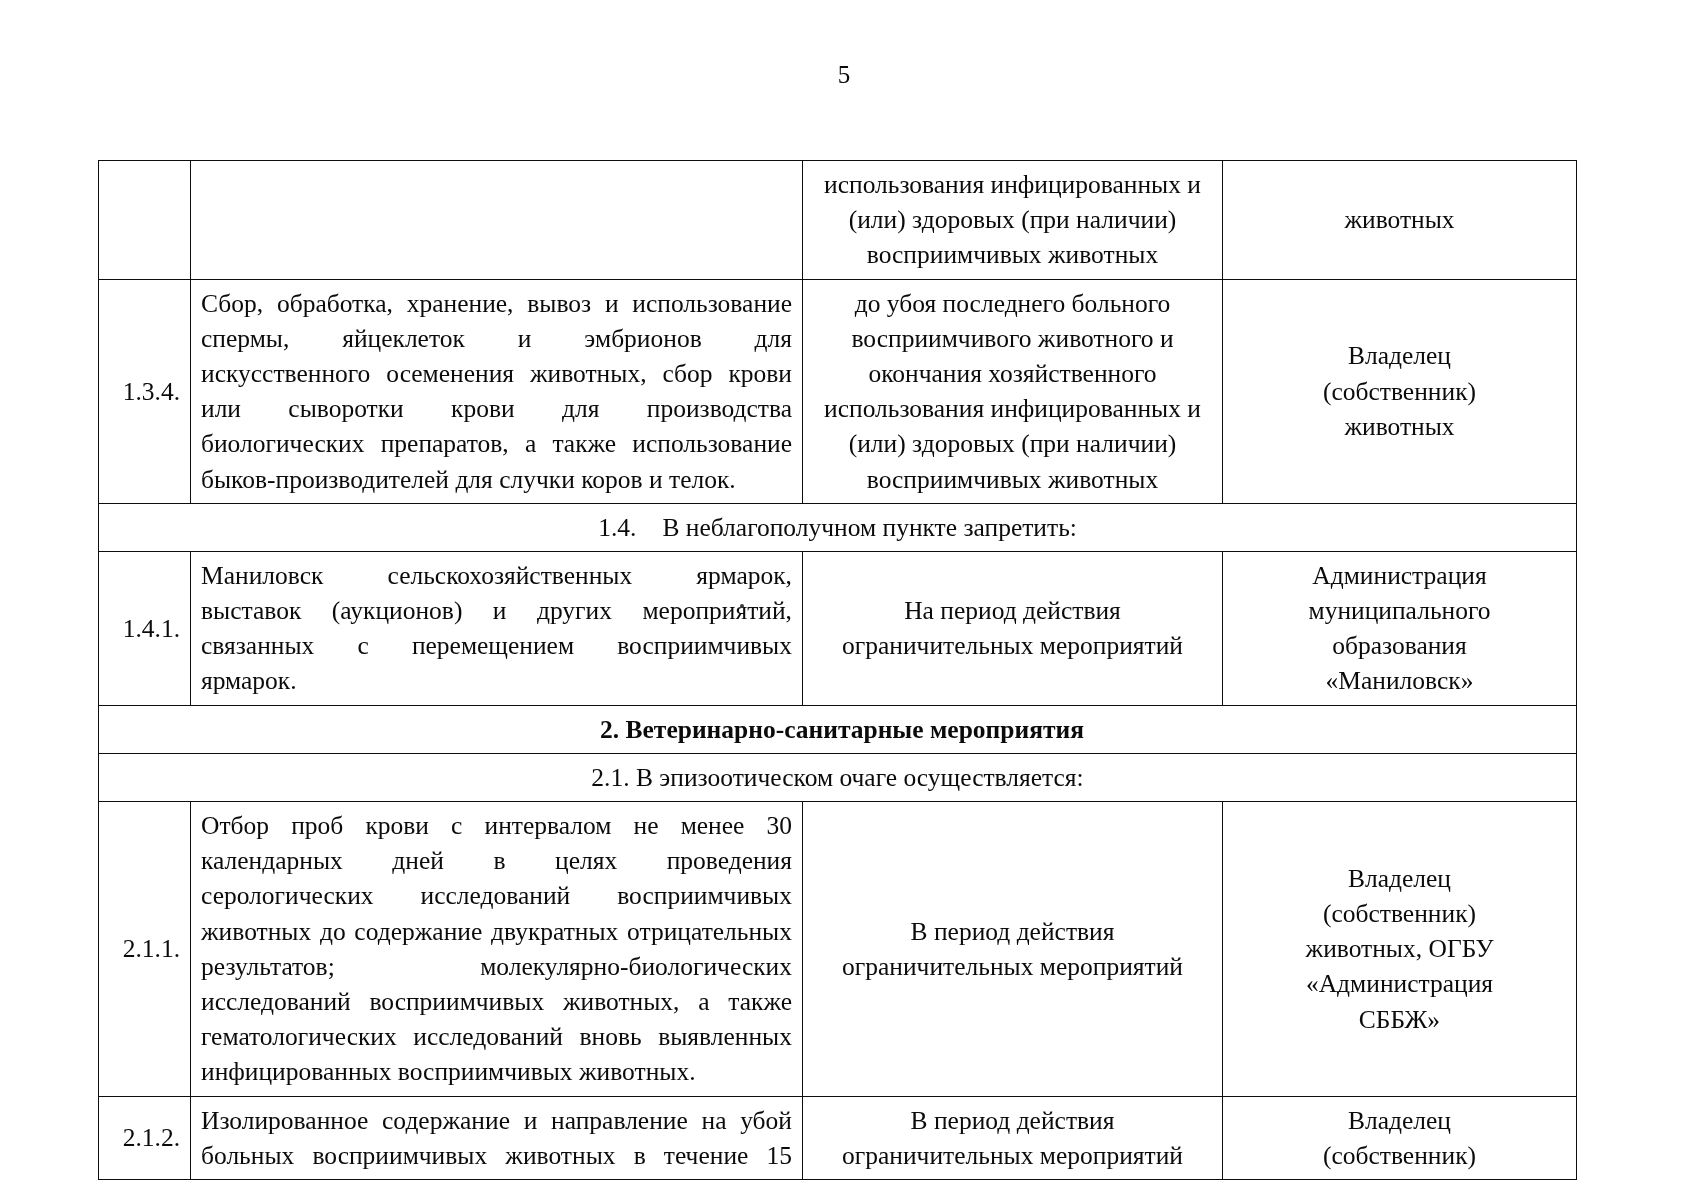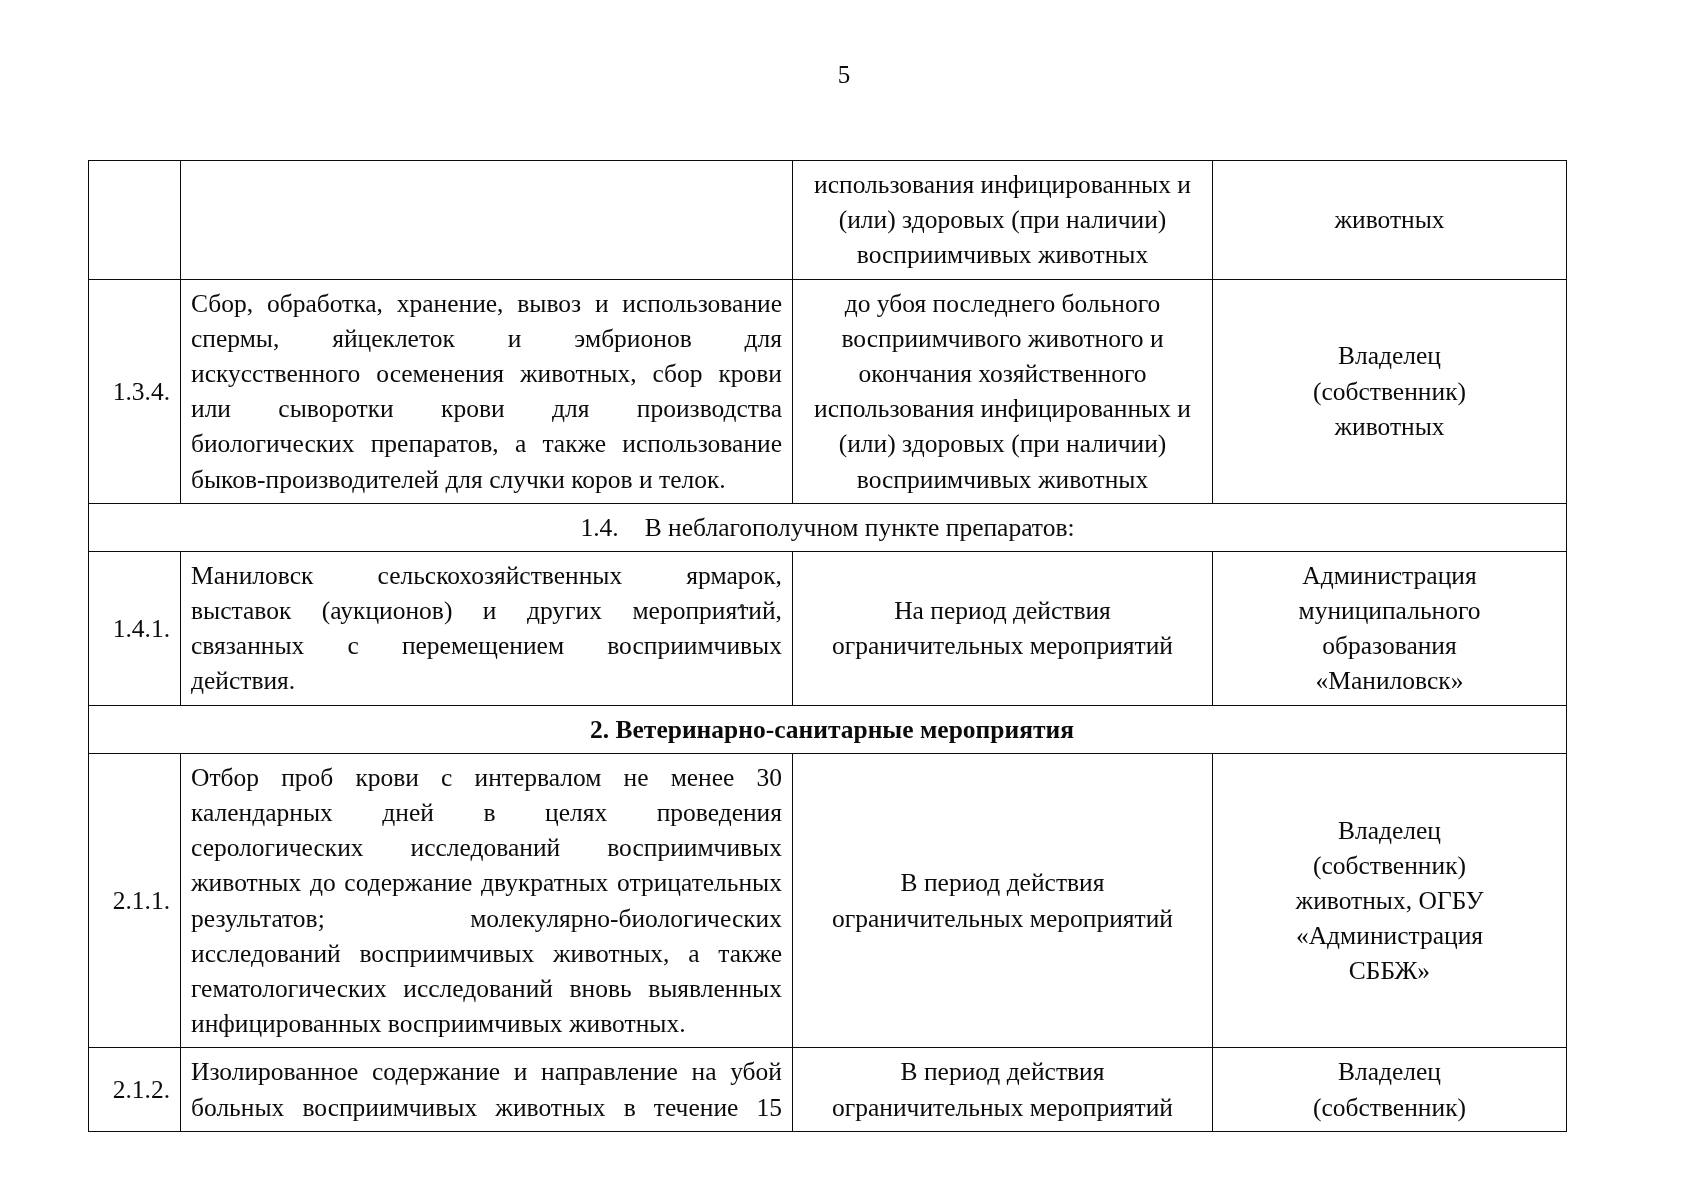--- a/index.html
+++ b/index.html
@@ -23,21 +23,21 @@
     position: absolute;
     top: 62px;
     left: 0;
     width: 1688px;
     text-align: center;
     font-size: 25px;
     line-height: 1;
   }
   .table-wrap {
     position: absolute;
-    left: 88px;
+    left: 98px;
     top: 160px;
     width: 1478px;
   }
   table.doc-table {
     border-collapse: collapse;
     width: 1478px;
     table-layout: fixed;
   }
   table.doc-table td {
     border: 1.6px solid #0d0d0d;
@@ -146,48 +146,51 @@
           </td>
           <td class="resp">
             <div>Владелец</div>
             <div>(собственник)</div>
             <div>животных</div>
           </td>
         </tr>
 
         <tr>
           <td class="section" colspan="4">
-            <span>1.4.</span><span class="nbsp-gap"></span><span>В неблагополучном пункте препаратов:</span>
+            <span>1.4.</span><span class="nbsp-gap"></span><span>В неблагополучном пункте запретить:</span>
           </td>
         </tr>
 
         <tr>
           <td class="num">1.4.1.</td>
           <td class="desc">
             <div style="text-align-last:justify">Маниловск сельскохозяйственных ярмарок,</div>
             <div style="text-align-last:justify">выставок (аукционов) и других мероприятий,</div>
             <div style="text-align-last:justify">связанных с перемещением восприимчивых</div>
-            <div style="text-align-last:left">действия.</div>
+            <div style="text-align-last:left">ярмарок.</div>
           </td>
           <td class="term">
             <div>На период действия</div>
             <div>ограничительных мероприятий</div>
           </td>
           <td class="resp">
             <div>Администрация</div>
             <div>муниципального</div>
             <div>образования</div>
             <div>«Маниловск»</div>
           </td>
         </tr>
 
         <tr>
           <td class="section bold" colspan="4">2. Ветеринарно-санитарные мероприятия</td>
         </tr>
 
+        <tr>
+          <td class="section" colspan="4">2.1. В эпизоотическом очаге осуществляется:</td>
+        </tr>
 
         <tr>
           <td class="num">2.1.1.</td>
           <td class="desc">
             <div style="text-align-last:justify">Отбор проб крови с интервалом не менее 30</div>
             <div style="text-align-last:justify">календарных дней в целях проведения</div>
             <div style="text-align-last:justify">серологических исследований восприимчивых</div>
             <div style="text-align-last:justify">животных до содержание двукратных отрицательных</div>
             <div style="text-align-last:justify">результатов; молекулярно-биологических</div>
             <div style="text-align-last:justify">исследований восприимчивых животных, а также</div>

